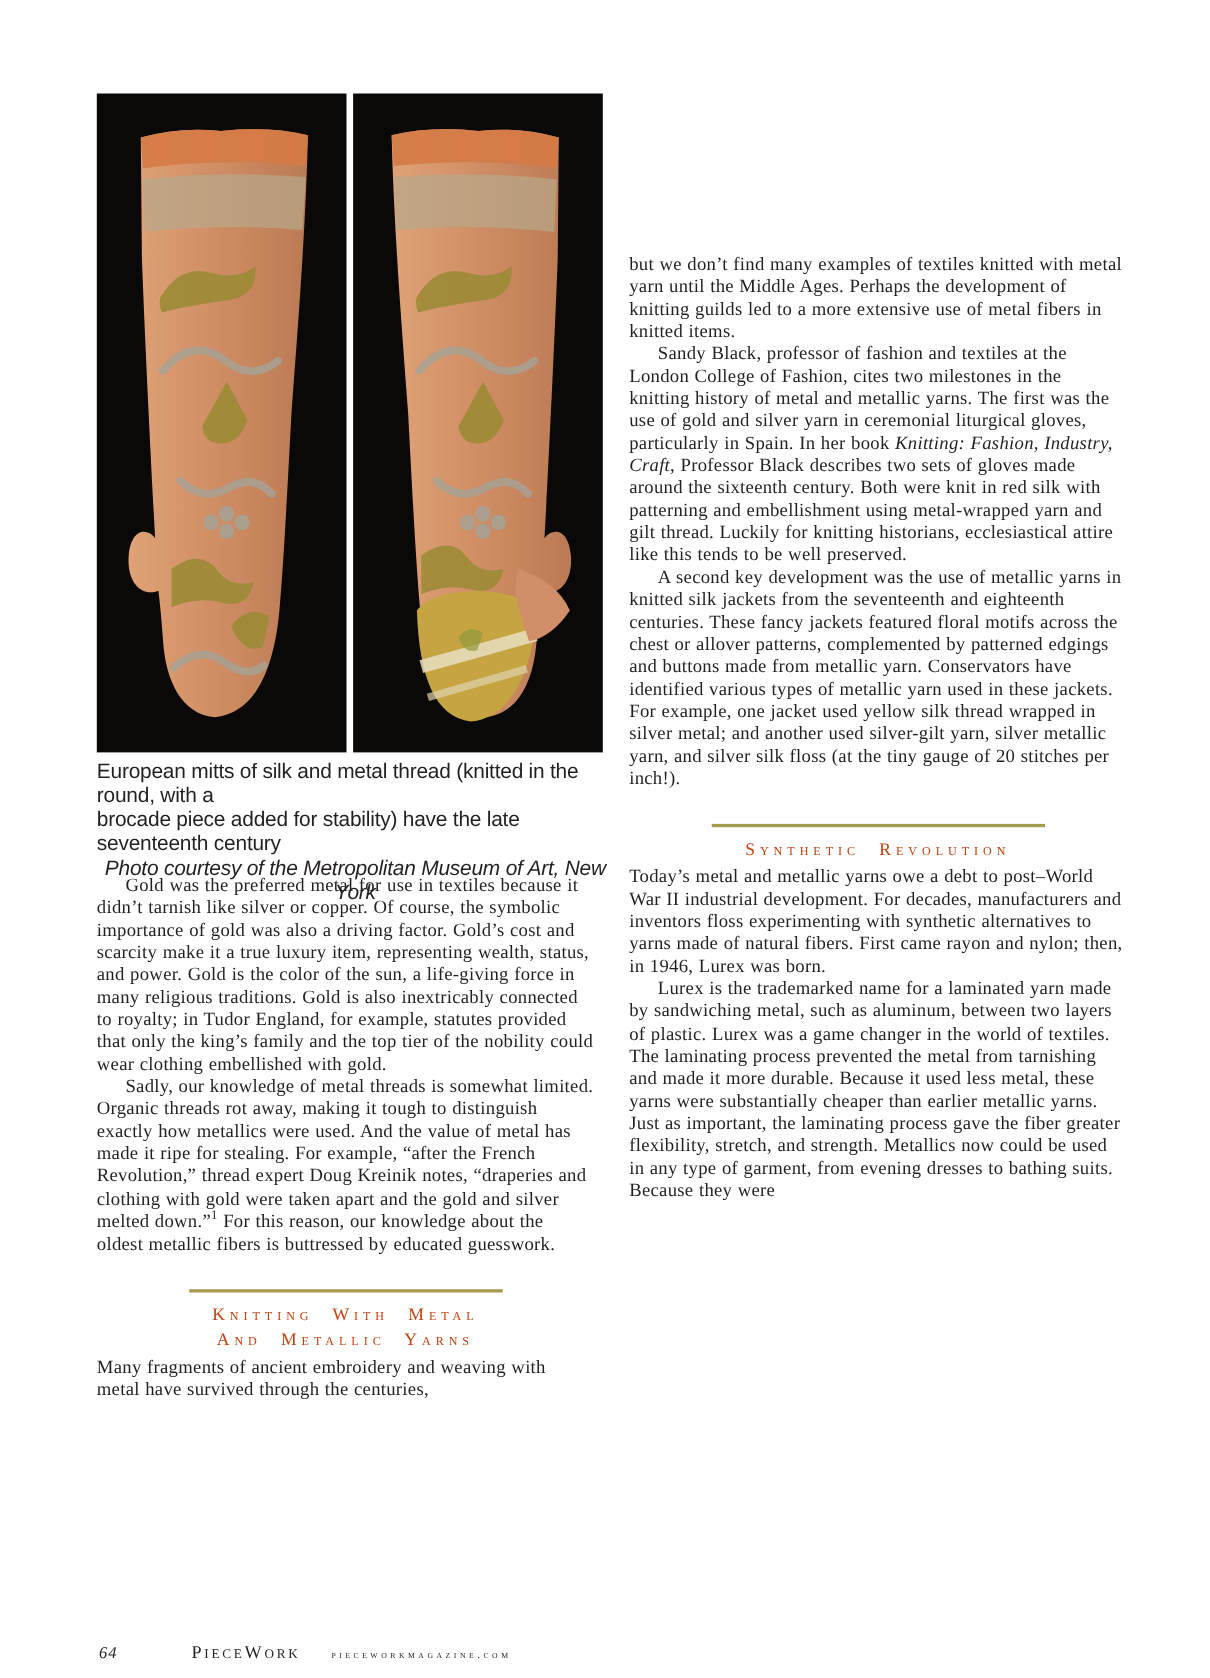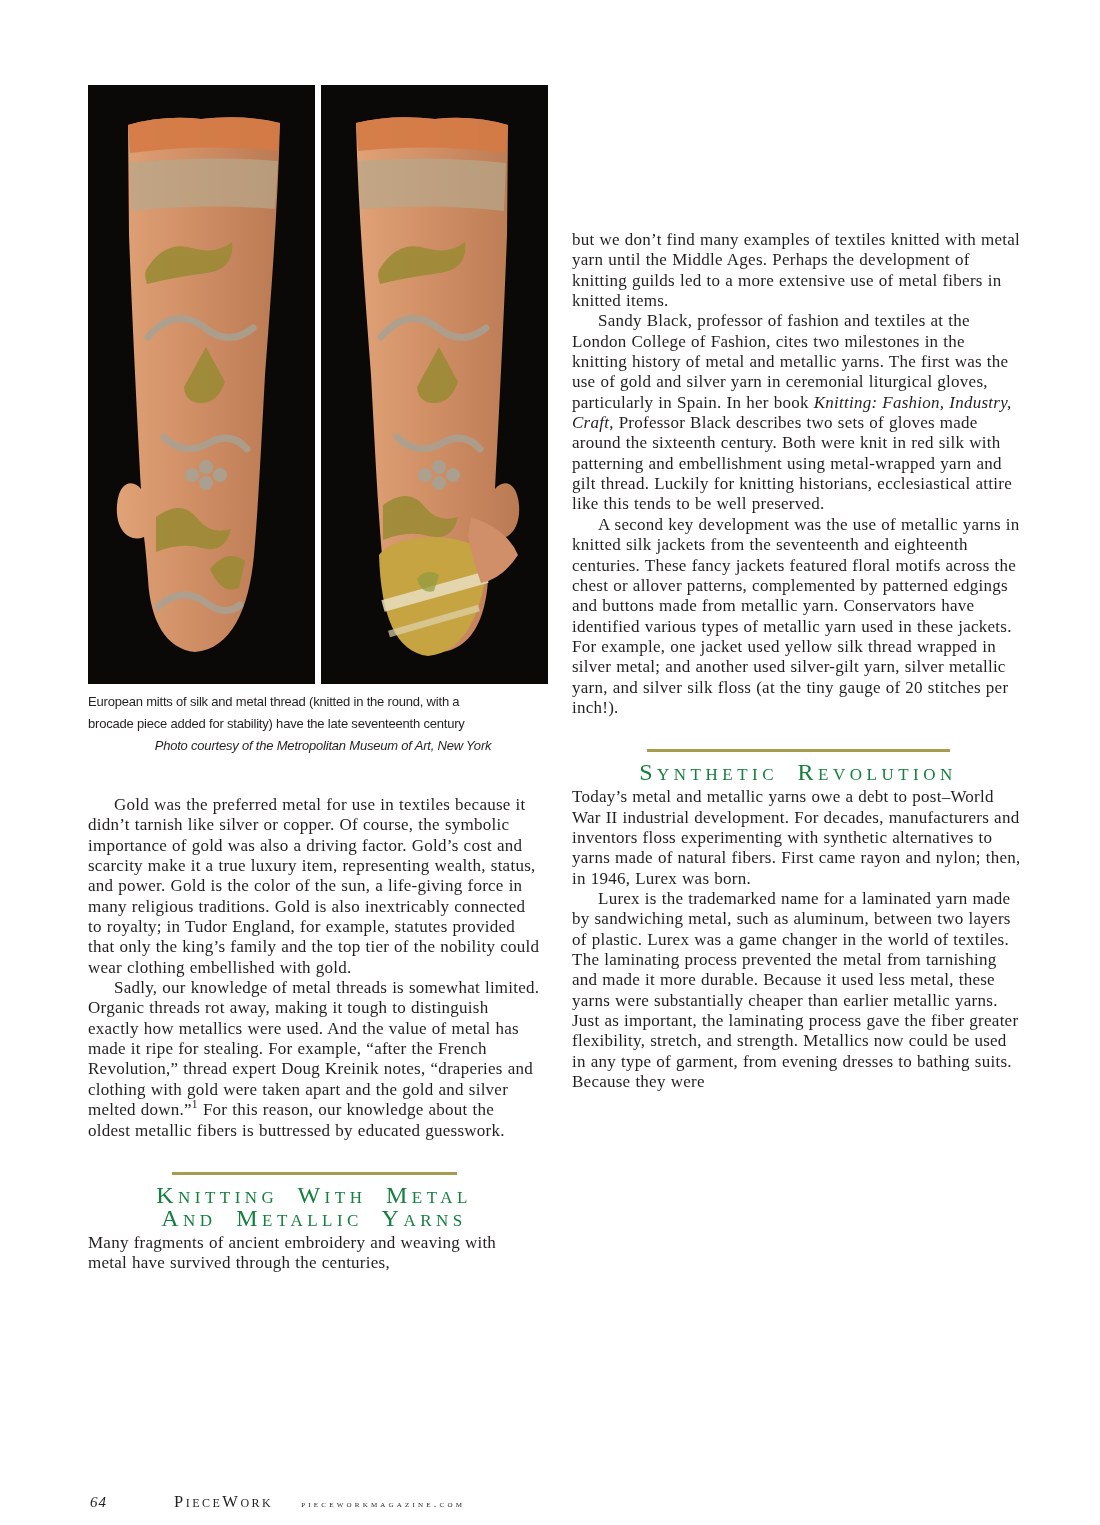--- a/index.html
+++ b/index.html
@@ -11,21 +11,21 @@
   .page { position:absolute; inset:0; background:#ffffff; }
 
   
   .figure { position:absolute; left:88px; top:85px; width:460px; height:599px; display:flex; gap:6px; }
   .panel { background:#0b0907; width:227px; height:599px; overflow:hidden; }
 
   
   .caption {
     position:absolute; left:88px; top:691px; width:470px;
     font-family:"Liberation Sans", sans-serif;
-    font-size:13px; line-height:22px; color:#231f20; letter-spacing:-0.2px;
+    font-size:19px; line-height:22px; color:#231f20; letter-spacing:-0.2px;
   }
   .caption .line { display:block; }
   .caption .credit { font-style:italic;text-align:center; }
 
   
   .col {
     position:absolute; width:452px;
     font-size:17px; line-height:20.35px; letter-spacing:0.25px; word-spacing:0.5px;
     color:#231f20; text-align:left;
   }
@@ -35,22 +35,22 @@
   .indent { text-indent:26px; }
   sup { font-size:68%; vertical-align:super; line-height:0; }
   .booktitle { font-style:italic; }
 
   
   .sectionhead { text-align:center; margin-top:31px; margin-bottom:3px; }
   .sectionhead .rule { height:3px; background:#a79b4f; margin:0 auto 9px auto; }
   .rule-left  { width:285px; }
   .rule-right { width:303px; }
   .headline {
-    display:block; font-variant:small-caps; font-size:24px; line-height:23px;
-    letter-spacing:4.5px; word-spacing:9px; color:#15803d;
+    display:block; font-variant:small-caps; font-size:16px; line-height:23px;
+    letter-spacing:4.5px; word-spacing:9px; color:#c2410c;
   }
 
   
   .footer {
     position:absolute; left:90px; top:1474px; width:900px;
     display:flex; align-items:baseline; color:#231f20;
   }
   .page-num { font-size:15px; letter-spacing:1px; width:84px;font-style:italic; }
   .brand { font-variant:small-caps; font-size:16.5px; letter-spacing:2.5px; margin-right:28px;margin-top:18px; }
   .site  { font-variant:small-caps; font-size:10px; letter-spacing:3.2px; }

